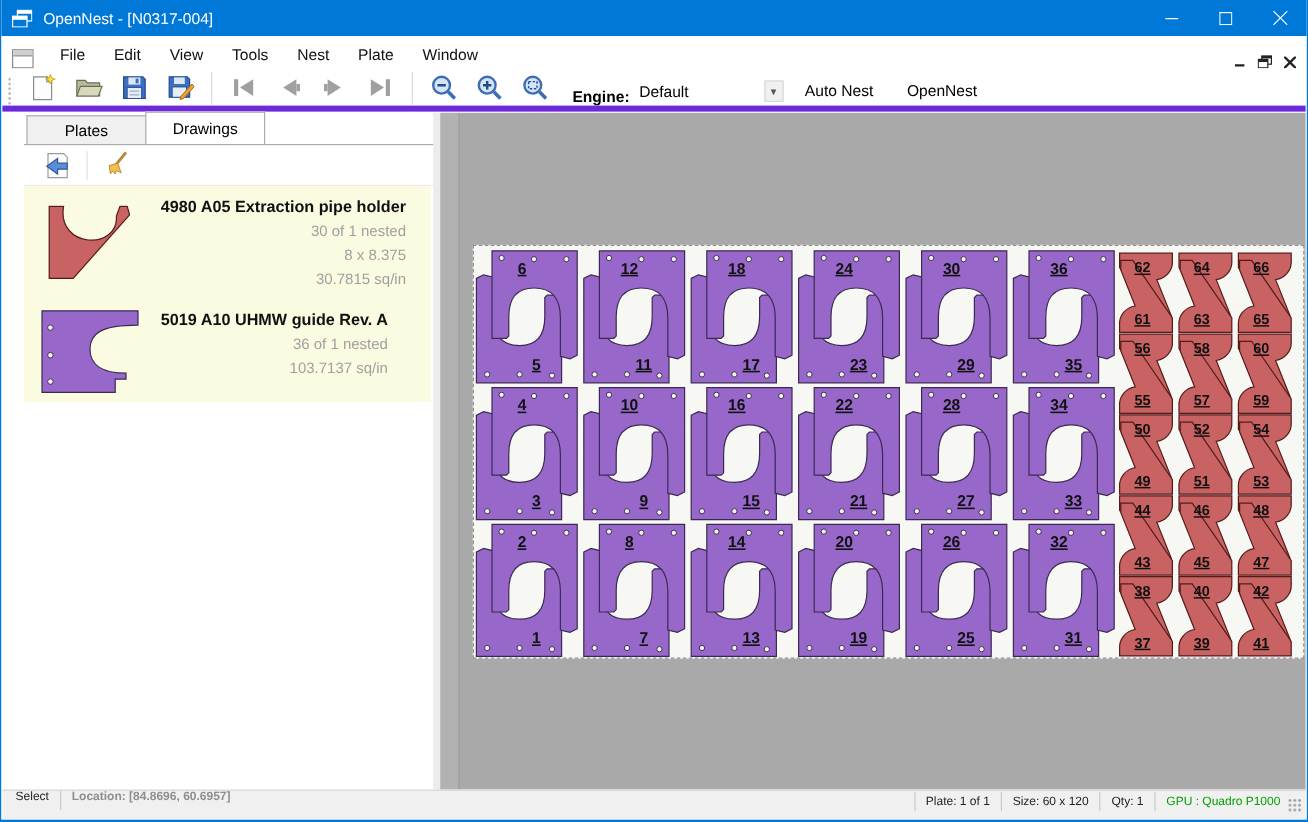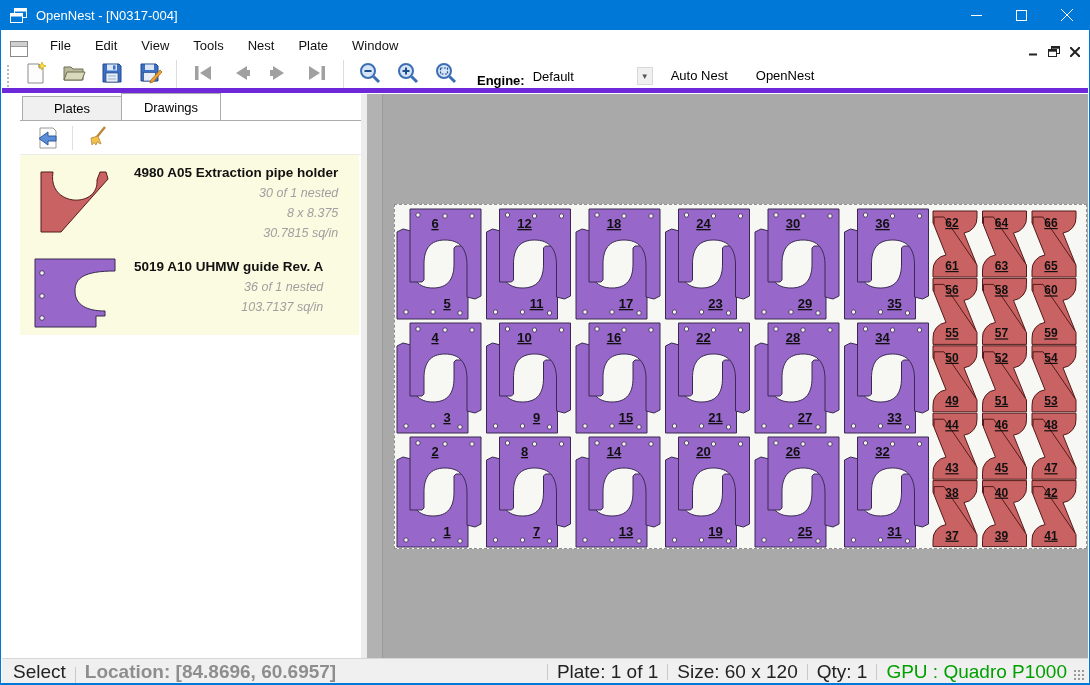--- a/index.html
+++ b/index.html
@@ -48,37 +48,37 @@
     background:#f0f0f0; border:1px solid #acacac; border-bottom:none; margin-right:-1px; height:24px; }
   .tab.active{ background:#fff; height:27px; padding-top:6px; position:relative; z-index:2; }
   .panel-toolbar{ height:34px; display:flex; align-items:center; border-bottom:1px solid #ececec; padding-left:12px; }
   .panel-tb-btn{ width:32px; height:28px; display:flex; align-items:center; justify-content:center; }
   .panel-tb-sep{ width:1px; height:24px; background:#e0e0e0; margin:0 8px; }
   .drawings-list{ width:339px; }
   .drawing-item{ display:flex; background:#fbfbe1; padding:8px 10px 6px 14px; min-height:86px; gap:18px;text-align:right; }
   .thumb{ width:82px; display:flex; align-items:center; justify-content:center; flex:none; }
   .drawing-info{ padding-top:2px; }
   .drawing-title{ font-weight:bold; font-size:13.5px; color:#111; margin-bottom:3px; }
-  .drawing-meta{ font-size:12.5px; color:#a0a0a0; line-height:20px;font-style:italic; }
+  .drawing-meta{ font-size:12.5px; color:#a0a0a0; line-height:20px; }
   
   .canvas{ flex:1; background:#a9a9a9; position:relative; overflow:hidden; }
   .canvas-margin{ position:absolute; left:0; top:0; bottom:0; width:16px; background:#b2b2b2; border-right:1px solid #9b9b9b; }
   .plate{ position:absolute; left:27px; top:110px; width:693px; height:345px;
     background:#f7f7f4; border:1px dashed #8f8f8f; }
   .plate svg{ display:block; }
   .pnum{ font-family:"Liberation Sans",sans-serif; font-size:13px; font-weight:bold; fill:#101010;
     text-anchor:middle; text-decoration:underline; }
   .rnum{ font-family:"Liberation Sans",sans-serif; font-size:12px; font-weight:bold; fill:#101010;
     text-anchor:middle; text-decoration:underline; }
   .purple-part{ fill:var(--purple); stroke:#3a2a52; stroke-width:1; }
   .red-part{ fill:var(--red); stroke:#541b1b; stroke-width:1; }
   .part-hole{ fill:#f4f2ef; stroke:#3a2a52; stroke-width:0.8; }
   
   .statusbar{ position:absolute; bottom:0; left:1px; right:1px; height:25px; background:#f0f0f0;
-    border-top:1px solid #d6d6d6; display:flex; align-items:flex-end; font-size:19px; color:#222; }
+    border-top:1px solid #d6d6d6; display:flex; align-items:flex-start; font-size:10px; color:#222; }
   .sb-sep{ width:1px; height:16px; background:#c9c9c9; margin:0 9px; }
   .sb-mode{ margin-left:11px; }
   .sb-dim{ color:#8e8e8e;font-weight:bold; }
   .sb-right{ margin-left:auto; display:flex; align-items:center; }
   .sb-gpu{ color:var(--gpu-color); }
   .sb-grip{ width:12px; height:12px; margin:6px 3px 0 6px;
     background-image:radial-gradient(#9a9a9a 1px, transparent 1.2px); background-size:4px 4px; }
 </style>
 </head>
 <body>

